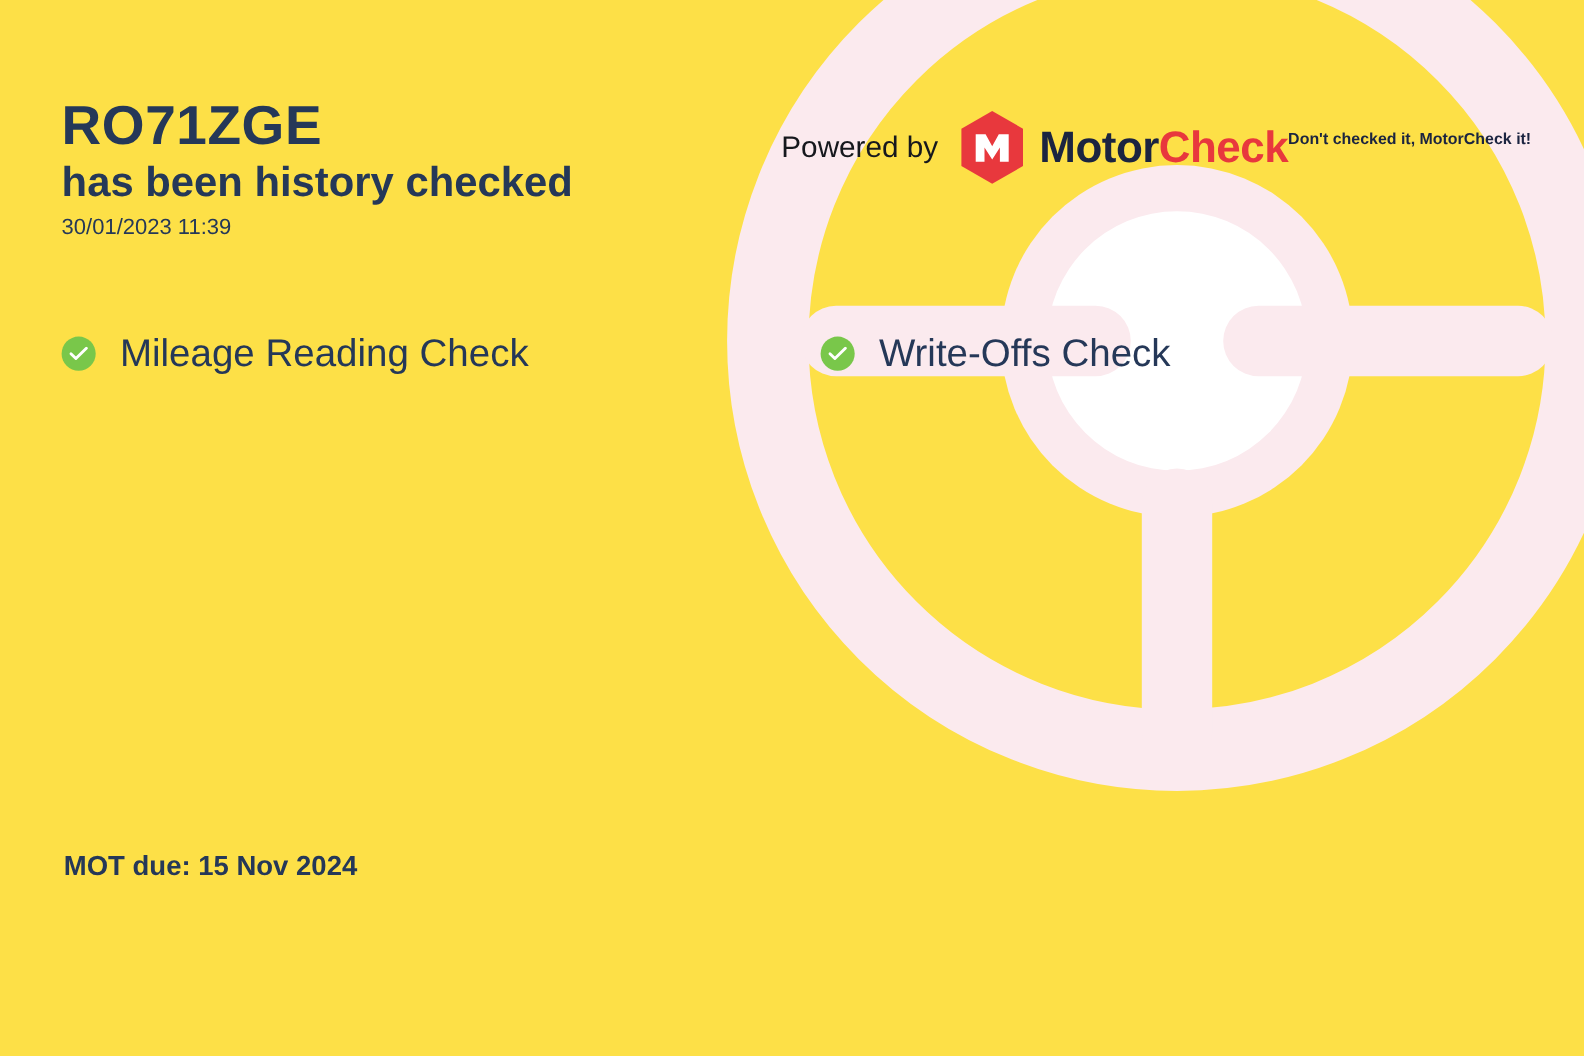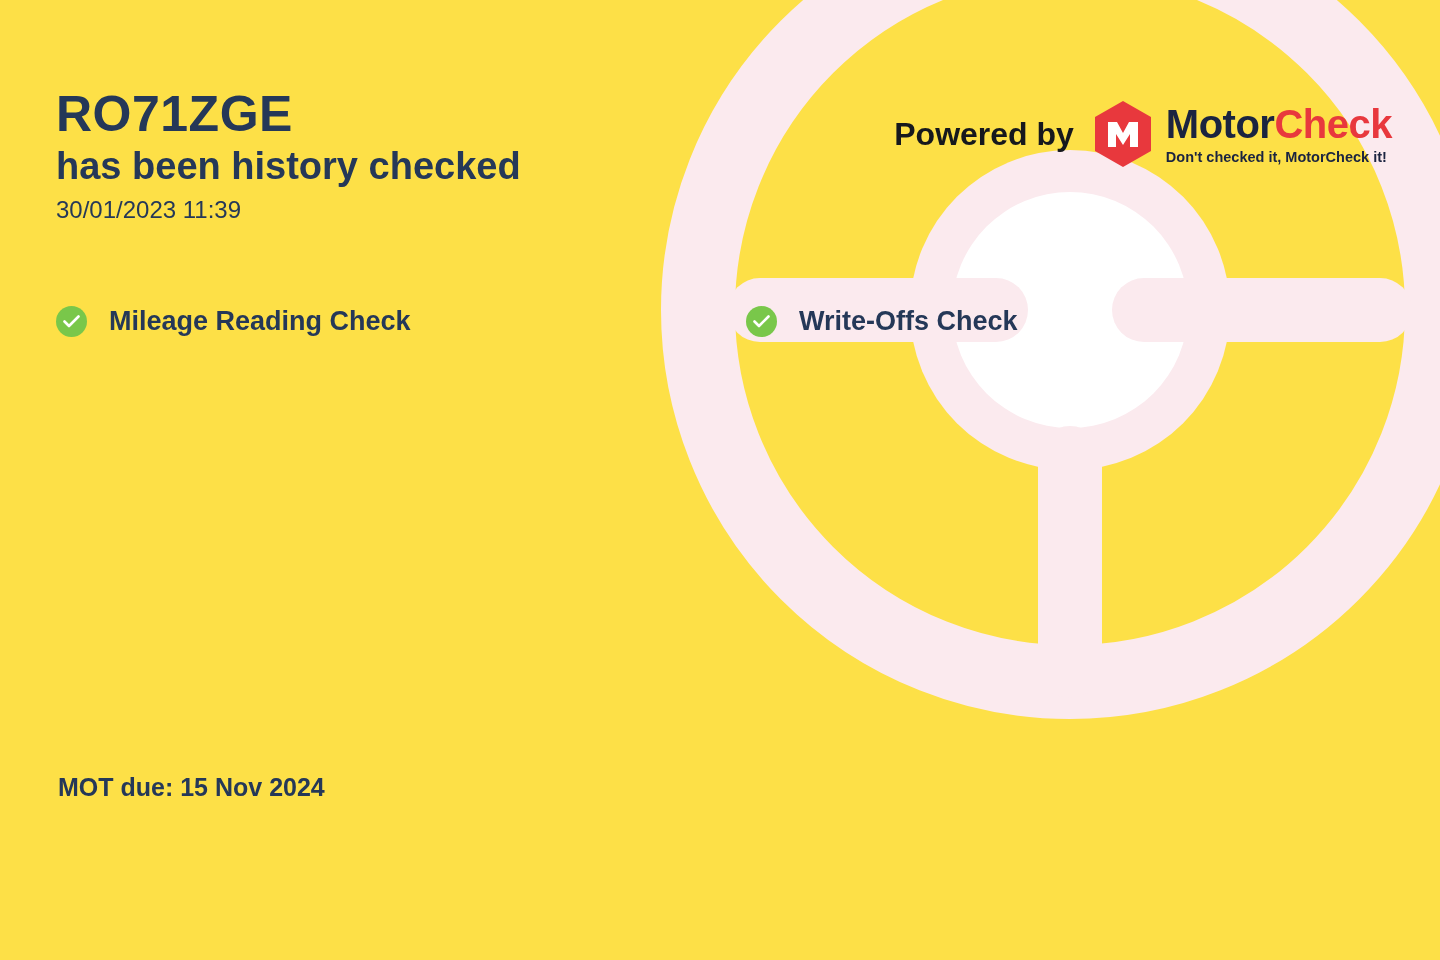--- a/index.html
+++ b/index.html
@@ -52,53 +52,53 @@
     margin: 0;
   }
   .subtitle {
     font-size: 38px;
     font-weight: bold;
     color: #253858;
     line-height: 1.15;
     margin: 4px 0 4px 0;
   }
   .timestamp {
-    font-size: 24px;
+    font-size: 20px;
     color: #253858;
     margin: 8px 0 0 0;
   }
 
   
   .powered {
     position: absolute;
     right: 48px;
     top: 100px;
     display: flex;
     align-items: center;
     gap: 18px;
   }
   .powered-label {
-    font-size: 32px;
-    font-weight: bold;
+    font-size: 27px;
+    font-weight: normal;
     color: #16181d;
     white-space: nowrap;
   }
   .logo {
     display: flex;
     align-items: center;
     gap: 12px;
   }
   .logo-mark {
     position: relative;
     width: 62px;
     height: 68px;
   }
   .logo-text {
     display: flex;
-    flex-direction: column;
+    flex-direction: row;
     justify-content: center;
     line-height: 1;
   }
   .logo-word {
     font-size: 40px;
     font-weight: bold;
     letter-spacing: -0.5px;
     white-space: nowrap;
   }
   .logo-motor { color: #1b2440; }
@@ -133,22 +133,22 @@
     height: 31px;
     border-radius: 50%;
     background: #7ac943;
     background: #79c74a;
     display: flex;
     align-items: center;
     justify-content: center;
   }
   .tick svg { display: block; }
   .check-label {
-    font-size: 27px;
-    font-weight: bold;
+    font-size: 35px;
+    font-weight: normal;
     color: #253858;
     white-space: nowrap;
   }
 
   
   .mot-due {
     position: absolute;
     left: 58px;
     top: 773px;
     font-size: 25px;

